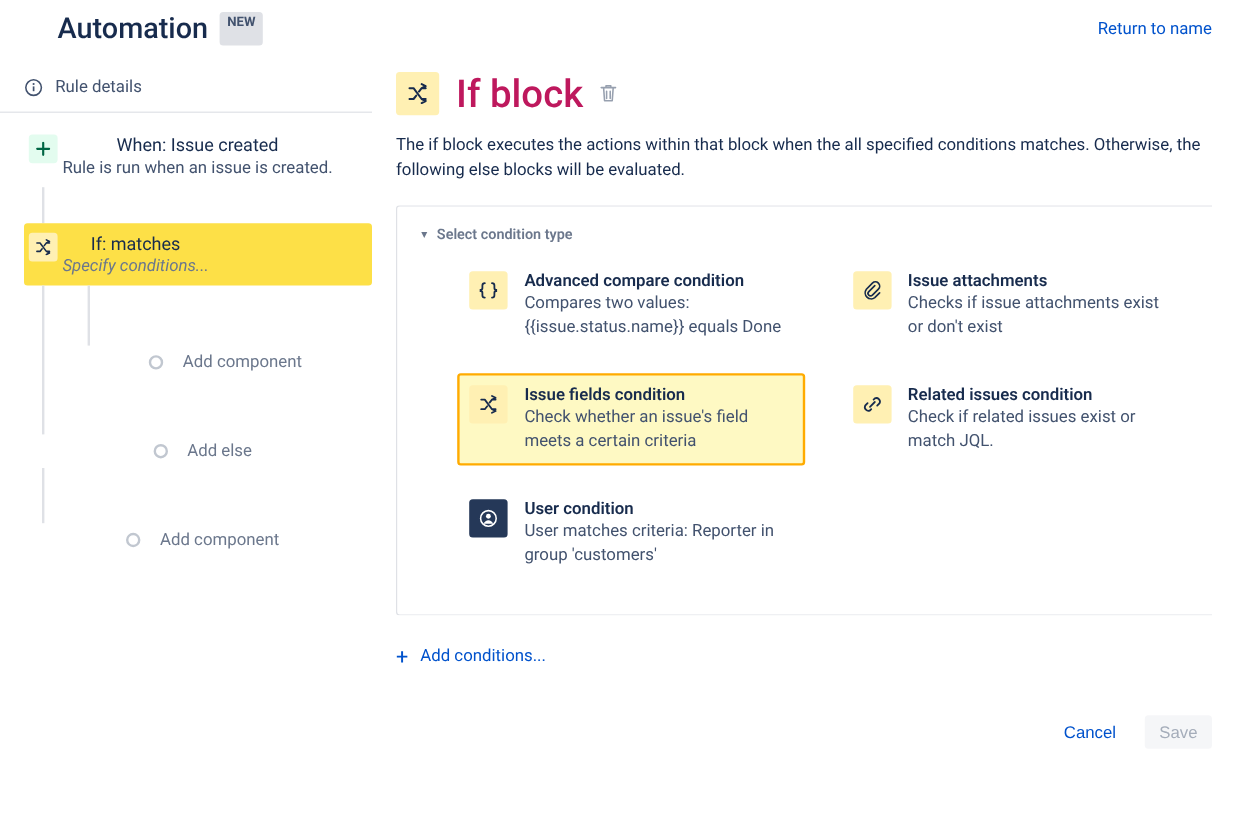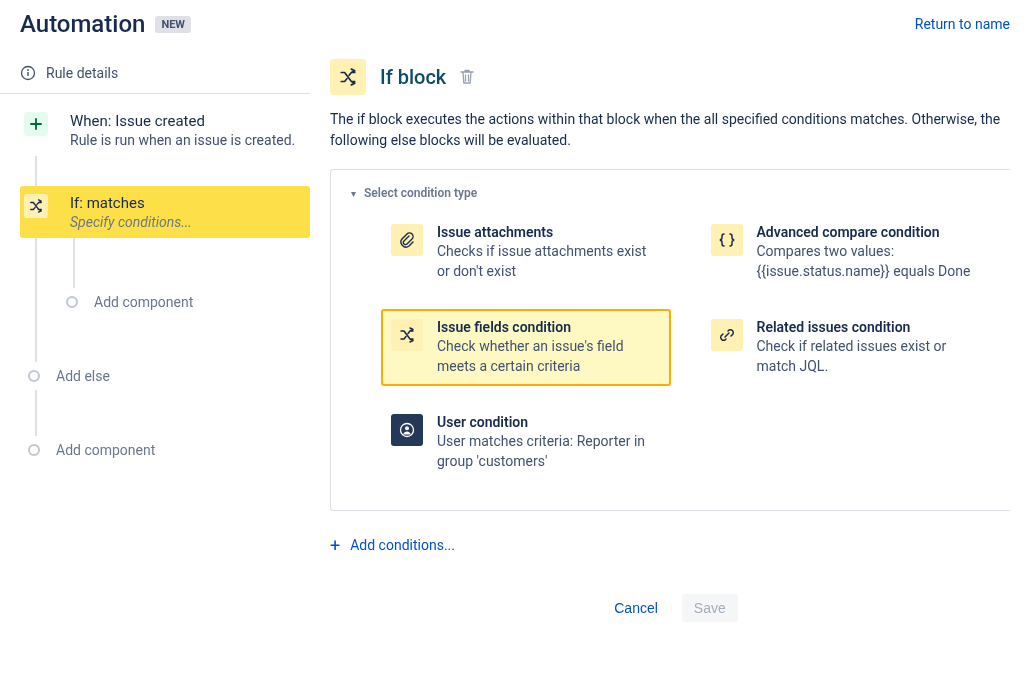--- a/index.html
+++ b/index.html
@@ -14,21 +14,21 @@
     }
     .container { display: flex; flex-direction: column; height: 100%; }
     
     
     .header {
       display: flex;
       justify-content: space-between;
       align-items: center;
       padding: 10px 20px 5px 20px;
     }
-    .header-left { display: flex; align-items: center; gap: 10px; }
+    .header-left { display: flex; gap: 10px; margin-left: 28px; }
     .header-title { font-size: 24px; font-weight: 500; color: #172B4D; }
     .badge-new {
       background: #DFE1E6;
       color: #42526E;
       font-size: 11px;
       font-weight: 700;
       padding: 2px 6px;
       border-radius: 3px;
     }
     .header-link { color: #0052CC; font-size: 14px; cursor: pointer; }
@@ -46,54 +46,54 @@
       cursor: pointer;
     }
     .rule-details-icon {
       width: 16px; height: 16px; display:flex; align-items:center; justify-content:center;
       color: #42526E;
     }
     .rule-details-text { color: #42526E; font-size: 14px; }
 
     .tree { padding-left: 20px; position: relative; }
 
-    .node { display:flex; gap: 22px; padding: 8px 10px 8px 0; align-items:flex-start;}
+    .node { display:flex; gap: 4px; padding: 8px 10px 8px 0; align-items:flex-start;text-align:center;}
     .node-icon-box {
       width: 24px; height: 24px; border-radius: 3px;
       display:flex; align-items:center; justify-content:center;
       flex-shrink:0; font-size: 14px;
       margin-left: 4px;
     }
     .icon-green { background: #E3FCEF; color: #006644; }
     .icon-yellow { background: #FFF0B3; color: #172B4D; }
     .node-content { display:flex; flex-direction:column; gap: 2px;}
     .node-title { font-size: 15px; color: #172B4D; }
     .node-sub { font-size: 14px; color: #42526E; }
     .node-sub-italic { font-style: italic; color: #6B778C; }
 
     .node-selected {
       background: #fde047;
       border-radius: 3px;
     }
 
-    .dot-row { display:flex; align-items:center; gap: 16px; padding: 6px 0; cursor:pointer;}
+    .dot-row { display:flex; align-items:center; gap: 16px; padding: 6px 0; cursor:pointer;justify-content:center;}
     .dot-circle {
       width: 12px; height: 12px; border: 2px solid #C1C7D0; border-radius: 50%;
       background:#fff; margin-left:-7px; flex-shrink:0;
     }
     .dot-text { color: #6B778C; font-size: 14px; }
 
     
     .main { flex:1; padding: 16px 20px 0 20px; display:flex; flex-direction:column; min-width:0;}
     .main-header { display:flex; align-items:center; gap: 14px; margin-bottom: 14px;}
     .main-icon-box {
       width: 36px; height: 36px; background:#FFF0B3; border-radius:3px;
       display:flex; align-items:center; justify-content:center; font-size:18px;
     }
-    .main-title { font-size: 20px; font-weight: 500; color:#0c4a6e;}
+    .main-title { font-size: 32px; font-weight: 500; color:#be185d;}
     .trash-icon { color:#6B778C; font-size:14px; cursor:pointer;}
     .main-desc { color:#172B4D; font-size:14px; line-height:1.5; margin-bottom: 18px;}
 
     .panel {
       border: 1px solid #DFE1E6; border-right:none; border-radius: 3px 0 0 3px;
       padding: 16px 20px 28px 20px;
     }
     .panel-heading { display:flex; align-items:center; gap:8px; margin-bottom: 14px; cursor:pointer;}
     .panel-heading-text { font-size:12px; font-weight:600; color:#6B778C;}
     .chev { font-size:10px; color:#6B778C;}
@@ -107,21 +107,21 @@
       color:#172B4D; font-size:16px;
     }
     .opt-icon-dark { background:#253858; color:#fff;}
     .opt-body { display:flex; flex-direction:column; gap:2px;}
     .opt-title { font-weight:600; font-size:14px; color:#172B4D;}
     .opt-desc { font-size:14px; color:#42526E; line-height:1.4;}
 
     .add-cond { display:flex; align-items:center; gap:10px; color:#0052CC; font-size:14px; margin-top:24px; cursor:pointer;}
     .plus-icon { font-size:18px; font-weight:400;}
 
-    .footer { display:flex; justify-content:center; gap: 12px; padding: 38px 0 20px 0;}
+    .footer { display:flex; justify-content:flex-end; gap: 12px; padding: 38px 0 20px 0;}
     .btn { padding: 6px 12px; border-radius:3px; font-size:14px; cursor:pointer; border:none; background:none;}
     .btn-cancel { color:#0052CC; }
     .btn-save { background:#091E420A; color:#A5ADBA; }
 
     svg { display:block; }
   </style>
 </head>
 <body>
 
 <div class="container">
@@ -223,38 +223,38 @@
       <div class="panel">
         <div class="panel-heading">
           <span class="chev">▾</span>
           <span class="panel-heading-text">Select condition type</span>
         </div>
 
         <div class="opt-grid">
           <div class="opt">
             <div class="opt-icon">
               <svg width="16" height="16" viewBox="0 0 16 16">
+                  <path d="M5 2c-1.5 0-2 1-2 2v2c0 1-.5 1.5-1.5 1.5v1C2.5 8.5 3 9 3 10v2c0 1 .5 2 2 2M11 2c1.5 0 2 1 2 2v2c0 1 .5 1.5 1.5 1.5v1c-1 0-1.5.5-1.5 1.5v2c0 1-.5 2-2 2" stroke="#172B4D" stroke-width="1.5" fill="none" stroke-linecap="round"></path>
+                </svg>
+            </div>
+            <div class="opt-body">
+              <span class="opt-title">Advanced compare condition</span>
+              <span class="opt-desc">Compares two values: {{issue.status.name}} equals Done</span>
+            </div>
+          </div>
+
+          <div class="opt">
+            <div class="opt-icon">
+              <svg width="16" height="16" viewBox="0 0 16 16">
                   <path d="M10 4l-5 5a2 2 0 0 0 3 3l5-5a3.5 3.5 0 0 0-5-5L3 7a5 5 0 0 0 7 7l4-4" stroke="#172B4D" stroke-width="1.4" fill="none" stroke-linecap="round"></path>
                 </svg>
             </div>
             <div class="opt-body">
               <span class="opt-title">Issue attachments</span>
               <span class="opt-desc">Checks if issue attachments exist or don't exist</span>
-            </div>
-          </div>
-
-          <div class="opt">
-            <div class="opt-icon">
-              <svg width="16" height="16" viewBox="0 0 16 16">
-                  <path d="M5 2c-1.5 0-2 1-2 2v2c0 1-.5 1.5-1.5 1.5v1C2.5 8.5 3 9 3 10v2c0 1 .5 2 2 2M11 2c1.5 0 2 1 2 2v2c0 1 .5 1.5 1.5 1.5v1c-1 0-1.5.5-1.5 1.5v2c0 1-.5 2-2 2" stroke="#172B4D" stroke-width="1.5" fill="none" stroke-linecap="round"></path>
-                </svg>
-            </div>
-            <div class="opt-body">
-              <span class="opt-title">Advanced compare condition</span>
-              <span class="opt-desc">Compares two values: {{issue.status.name}} equals Done</span>
             </div>
           </div>
 
           <div class="opt opt-selected">
             <div class="opt-icon">
               <svg width="16" height="16" viewBox="0 0 16 16">
                   <path d="M2 4h3l6 8h3m0-8h-3l-2 2.5M11 4l3-1.5L11 1M11 12l3 1.5L11 15M2 12h3l2-2.5" stroke="#172B4D" stroke-width="1.5" fill="none" stroke-linecap="round" stroke-linejoin="round"></path>
                 </svg>
             </div>
             <div class="opt-body">

